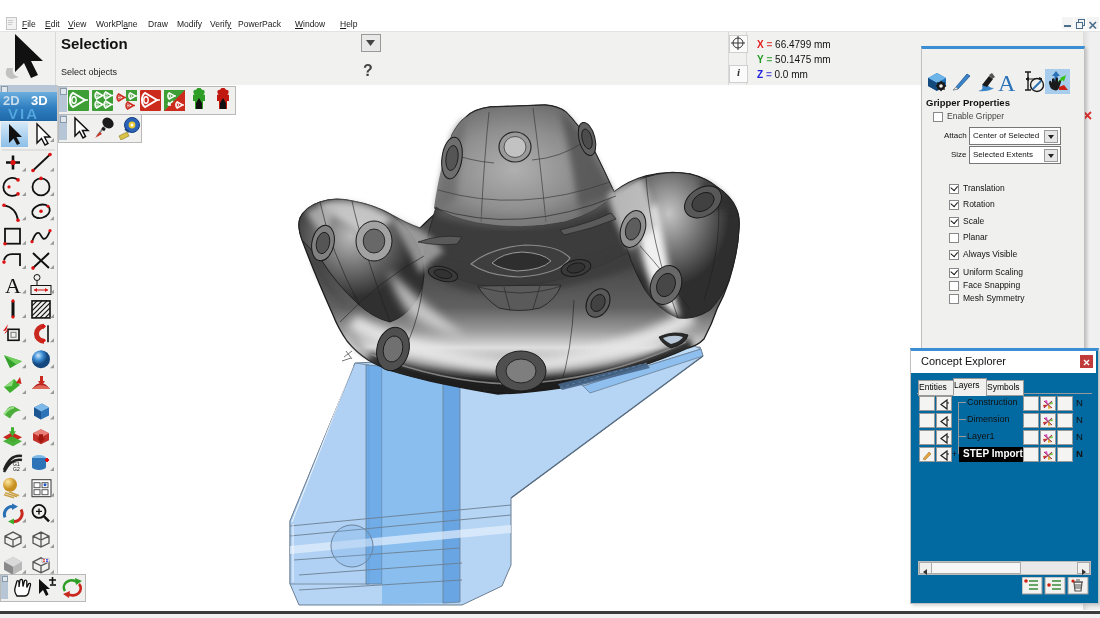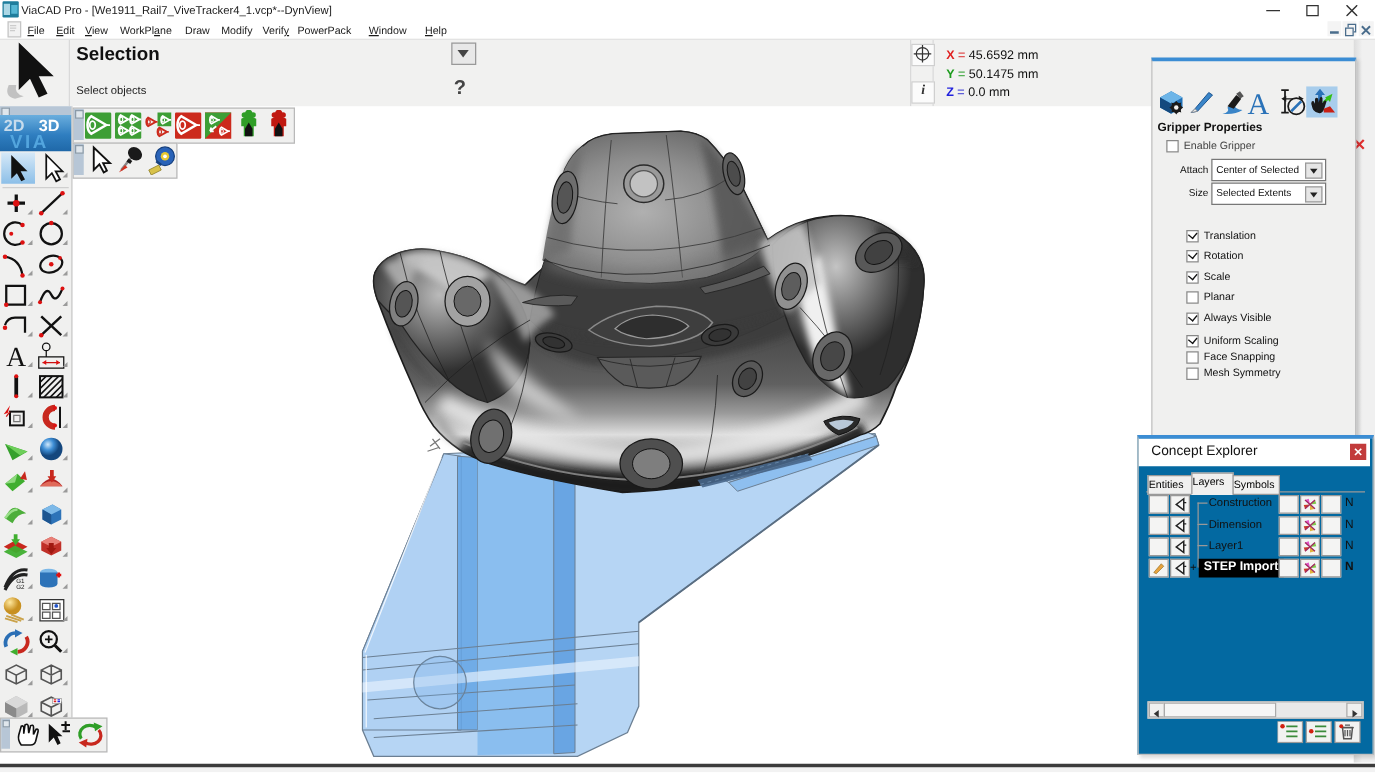--- a/index.html
+++ b/index.html
@@ -1,32 +1,20 @@
 <!DOCTYPE html>
 <html><head><meta charset="utf-8"><style>
 html,body{margin:0;padding:0}
 #root{position:relative;width:1100px;height:618px;background:#fff;font-family:"Liberation Sans",sans-serif;overflow:hidden}
 .abs{position:absolute}
 .tt{font-size:10px;color:#222}
 </style></head>
 <body>
 <div id="root">
 
-<div class="abs" style="left:0;top:0;width:1100px;height:16px;background:#fff">
-  <div class="abs" style="left:2px;top:1px;width:13px;height:13px;background:#1f7d9c;border-radius:1px">
-    <div class="abs" style="left:1px;top:2px;width:5px;height:9px;background:#cfeef7;opacity:0.8"></div>
-    <div class="abs" style="left:7px;top:3px;width:5px;height:7px;background:#56b7d4"></div>
-  </div>
-  <div class="abs tt" style="left:17px;top:3px;font-size:9px;color:#1a1a1a;white-space:nowrap">ViaCAD Pro - [We1911_Rail7_ViveTracker4_1.vcp*--DynView]</div>
-  <div class="abs" style="left:1013px;top:8px;width:11px;height:1px;background:#333"></div>
-  <div class="abs" style="left:1045px;top:4px;width:8px;height:7px;border:1px solid #333"></div>
-  <svg class="abs" style="left:1077px;top:4px" width="9" height="9">
-        <path d="M0 0 L9 9 M9 0 L0 9" stroke="#333" stroke-width="1.2"></path>
-      </svg>
-</div>
 
 <div class="abs" style="left:0;top:16px;width:1100px;height:15px;background:#fff">
   <div class="abs" style="left:6px;top:1px;width:9px;height:11px;background:#f2f2f2;border:1px solid #c5c5c5">
         <div class="abs" style="left:1px;top:2px;width:5px;height:1px;background:#ccc"></div>
         <div class="abs" style="left:1px;top:4px;width:5px;height:1px;background:#ccc"></div>
         <div class="abs" style="left:1px;top:6px;width:4px;height:1px;background:#ccc"></div>
       </div>
   <span class="mi" style="left:22px"><u>F</u>ile</span>
       <span class="mi" style="left:45px"><u>E</u>dit</span>
       <span class="mi" style="left:68px"><u>V</u>iew</span>
@@ -64,21 +52,21 @@
           <path d="M4 5 L13 5 L8.5 11 Z" fill="#444"></path>
         </svg></div>
   <div class="abs" style="left:363px;top:30px;font-size:16px;font-weight:bold;color:#444">?</div>
   <div class="abs" style="left:728px;top:0;width:1px;height:53px;background:#d9d9d9"></div>
   <div class="abs" style="left:746px;top:0;width:1px;height:53px;background:#d9d9d9"></div>
   <div class="abs" style="left:729px;top:3px;width:17px;height:16px;background:#fbfbfb;border:1px solid #cfcfcf"><svg width="16" height="15">
           <circle cx="8" cy="7" r="5" fill="none" stroke="#333"></circle>
           <path d="M8 0 V14 M1 7 H15" stroke="#333" stroke-width="1"></path>
         </svg></div>
   <div class="abs" style="left:729px;top:33px;width:17px;height:16px;background:#fbfbfb;border:1px solid #cfcfcf;font-size:11px;font-style:italic;font-weight:bold;color:#333;text-align:center;font-family:'Liberation Serif',serif">i</div>
-  <div class="abs" style="left:757px;top:7px;font-size:10px"><span style="color:#e02020;font-weight:bold">X</span> <span style="color:#e05555;font-weight:bold">=</span> <span style="color:#111">45.6592 mm</span></div>
+  <div class="abs" style="left:757px;top:7px;font-size:10px"><span style="color:#e02020;font-weight:bold">X</span> <span style="color:#e05555;font-weight:bold">=</span> <span style="color:#111">66.4799 mm</span></div>
   <div class="abs" style="left:757px;top:22px;font-size:10px"><span style="color:#1d9c1d;font-weight:bold">Y</span> <span style="color:#55b055;font-weight:bold">=</span> <span style="color:#111">50.1475 mm</span></div>
   <div class="abs" style="left:757px;top:37px;font-size:10px"><span style="color:#2222dd;font-weight:bold">Z</span> <span style="color:#5f5fd8;font-weight:bold">=</span> <span style="color:#111">0.0 mm</span></div>
 </div>
 
 <div class="abs" style="left:0;top:85px;width:1100px;height:525px;background:#fff"></div>
 
 <svg id="model" class="abs" style="left:0;top:0" width="1100" height="618" viewBox="0 0 1100 618">
 <defs>
  <radialGradient id="domeg" cx="0.44" cy="0.52" r="0.75">
    <stop offset="0" stop-color="#b0b0b0"></stop>

